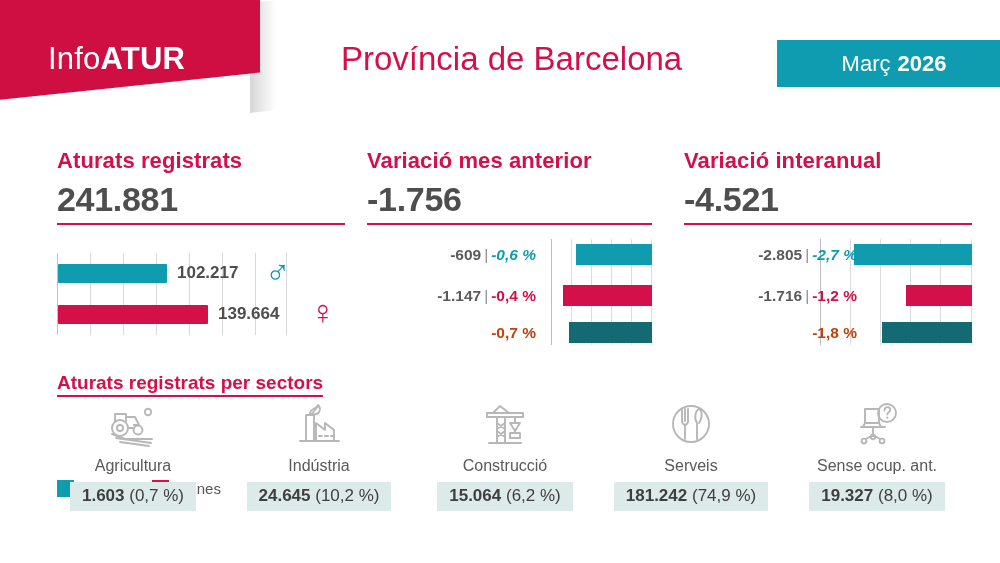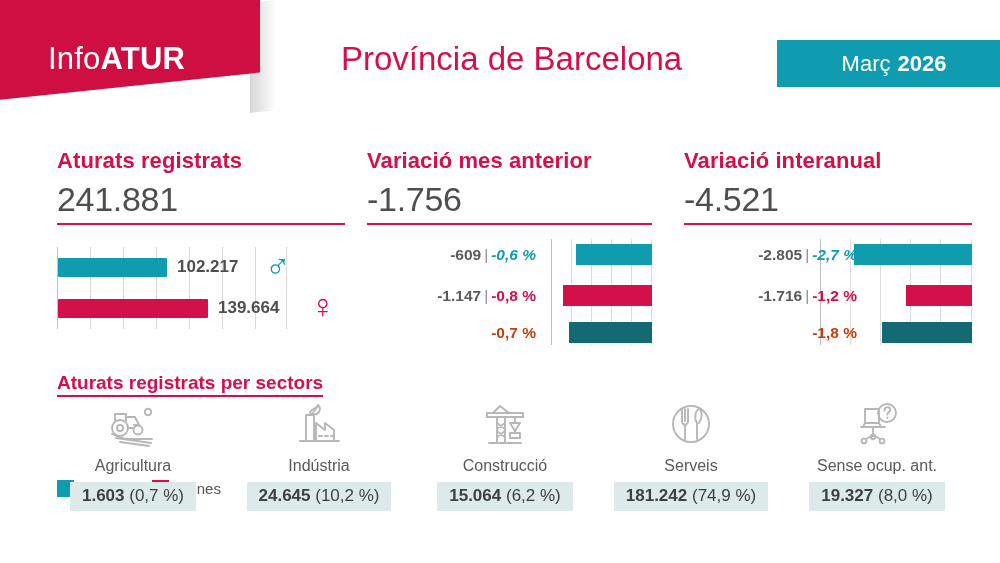--- a/index.html
+++ b/index.html
@@ -49,27 +49,27 @@
   .panel{position:absolute;top:148px;}
   .p1{left:57px;width:288px;}
   .p2{left:367px;width:285px;}
   .p3{left:684px;width:288px;}
 
   .panel-title{
     font-size:22px;font-weight:700;color:#d3104a;white-space:nowrap;
     letter-spacing:.1px;
   }
   .panel-value{
-    font-size:34px;font-weight:400;color:#4e4e4e;
+    font-size:34px;font-weight:700;color:#4e4e4e;
     margin-top:6px;letter-spacing:-.3px;white-space:nowrap;
   }
   .panel-rule{height:2px;background:#d3104a;margin-top:4px;}
 
   
-  .g-chart{position:relative;height:96px;margin-top:16px;}
+  .g-chart{position:relative;height:96px;margin-top:22px;}
   .g-grid{position:absolute;left:0;top:6px;width:230px;height:82px;}
   .g-grid span{position:absolute;top:0;width:1px;height:82px;background:#d9d9d9;}
   .g-grid span.axis{background:#c2c2c2;}
   .g-bar{position:absolute;height:19px;border-radius:1px;}
   .g-bar.men{left:1px;top:17px;width:109px;background:#0e9cae;}
   .g-bar.women{left:1px;top:58px;width:150px;background:#d3104a;}
   .g-val{position:absolute;font-size:17px;font-weight:700;color:#4e4e4e;white-space:nowrap;}
   .g-val.men{left:120px;top:16px;}
   .g-val.women{left:161px;top:57px;}
   .sym{position:absolute;font-size:34px;line-height:1;}
@@ -187,21 +187,21 @@
 
       <div class="v-row" style="top:6px;">
         <div class="v-labels" style="right:116px;top:3px;">
           <span class="v-abs">-609</span><span class="v-sep">|</span><span class="v-pct teal">-0,6 %</span>
         </div>
         <div class="v-bar teal" style="left:209px;width:76px;top:1px;"></div>
       </div>
 
       <div class="v-row" style="top:47px;">
         <div class="v-labels" style="right:116px;top:3px;">
-          <span class="v-abs">-1.147</span><span class="v-sep">|</span><span class="v-pct crimson">-0,8 %</span>
+          <span class="v-abs">-1.147</span><span class="v-sep">|</span><span class="v-pct crimson">-0,4 %</span>
         </div>
         <div class="v-bar crimson" style="left:196px;width:89px;top:1px;"></div>
       </div>
 
       <div class="v-row" style="top:85px;">
         <div class="v-labels" style="right:116px;top:2px;">
           <span class="v-pct dark">-0,7 %</span>
         </div>
         <div class="v-bar dark" style="left:202px;width:83px;top:0px;"></div>
       </div>

